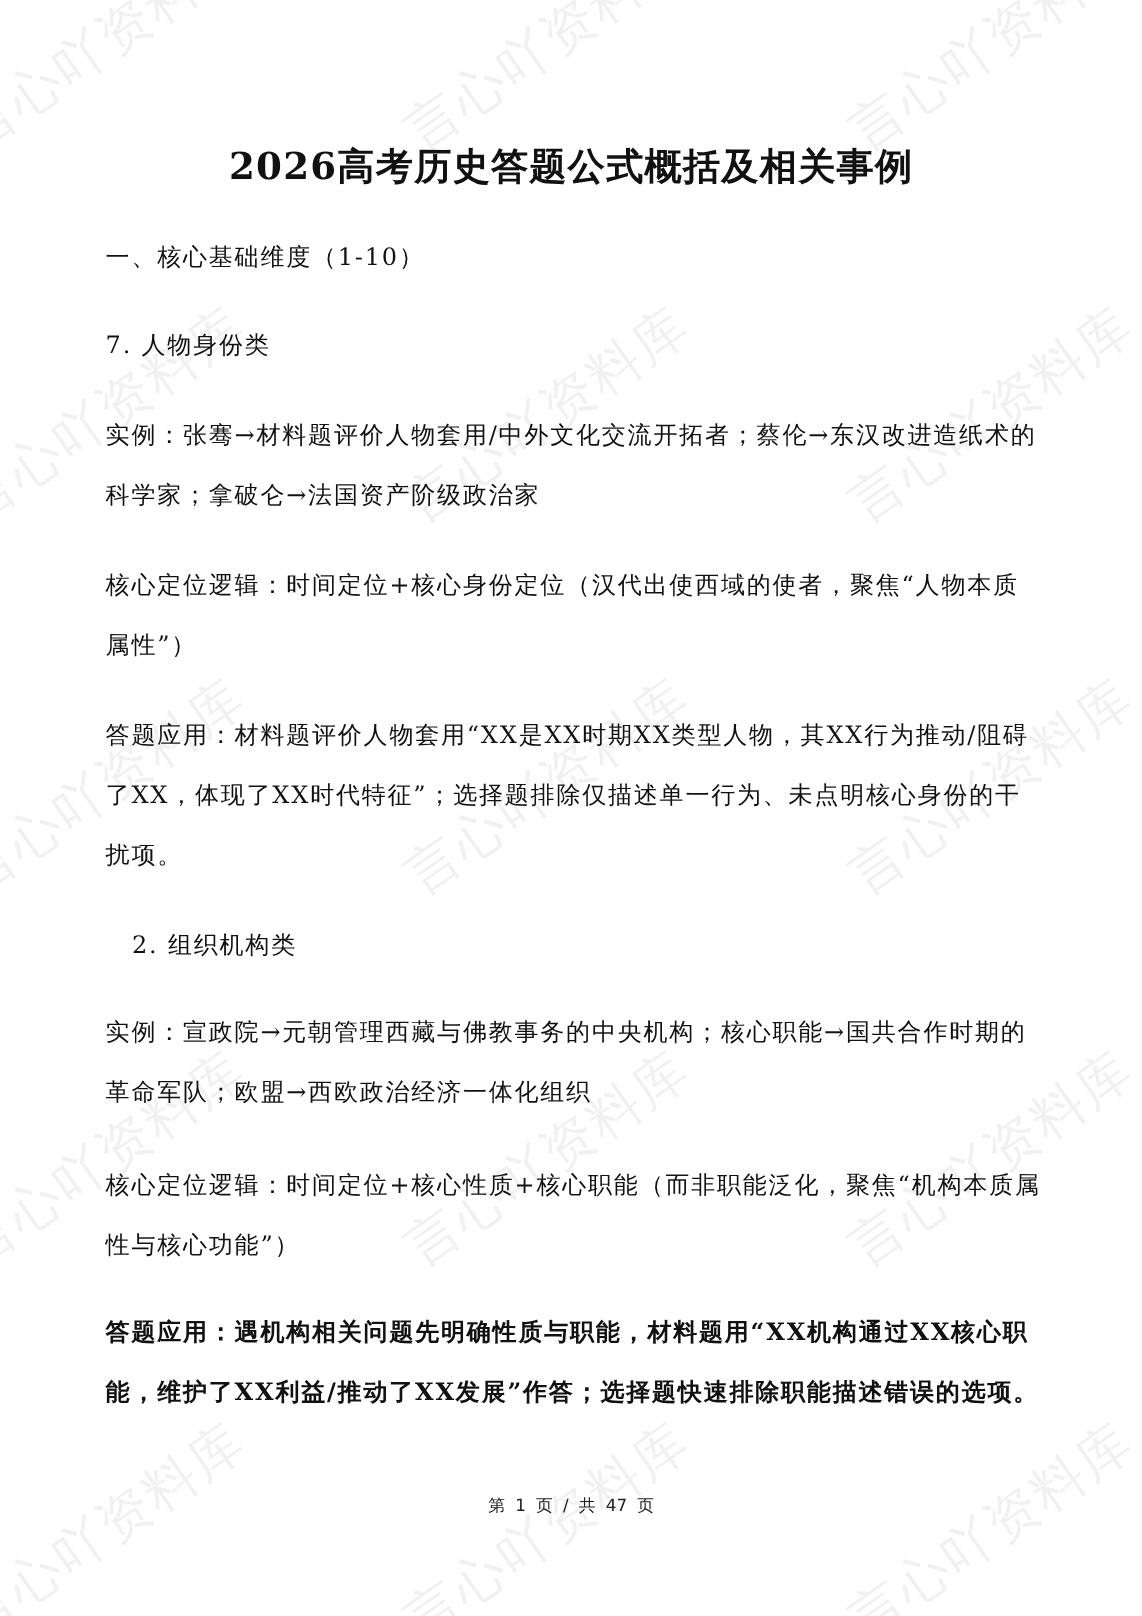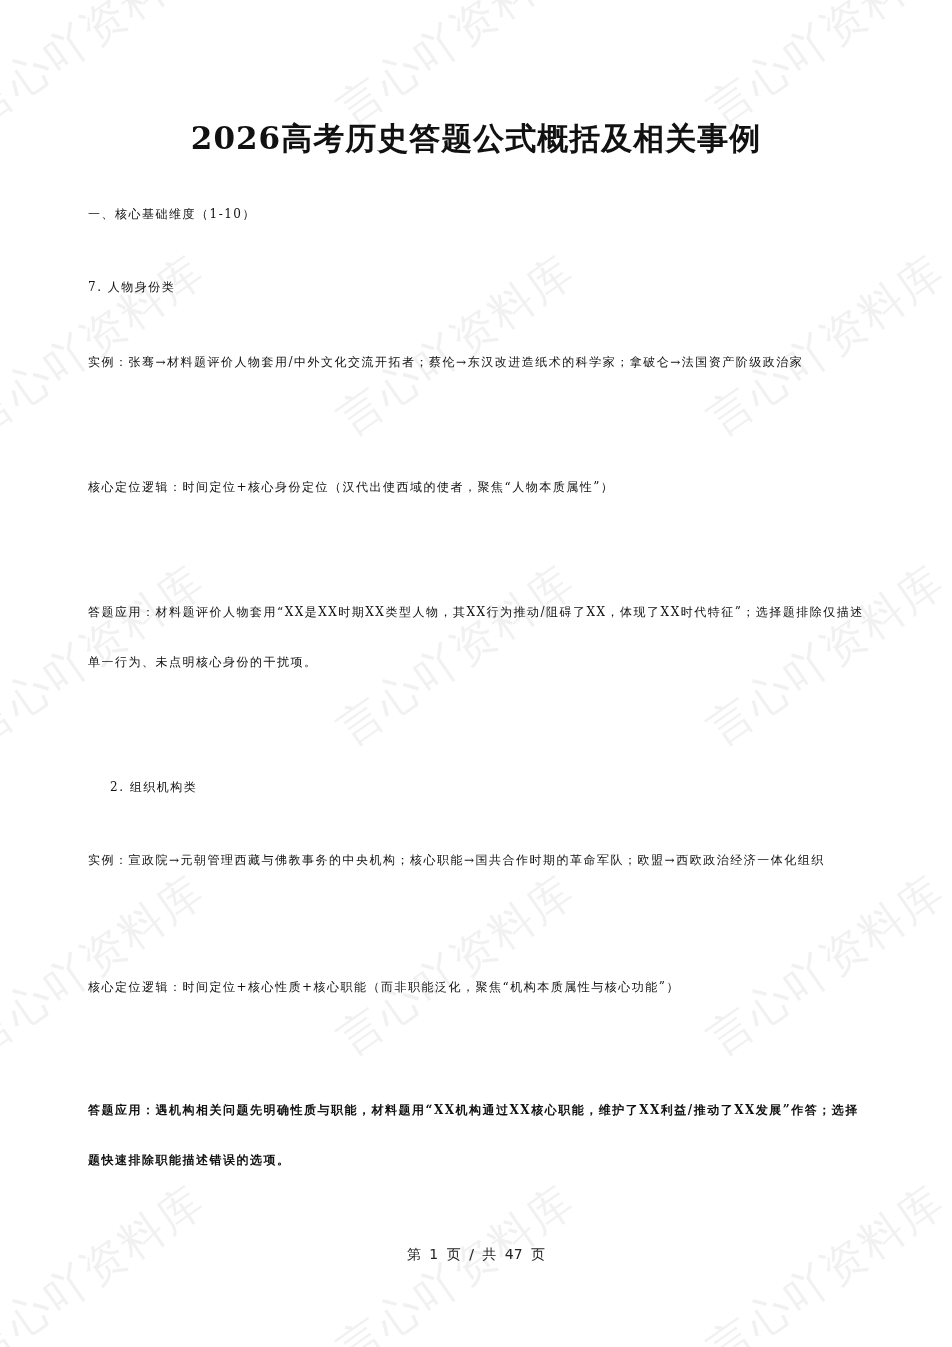--- a/index.html
+++ b/index.html
@@ -44,21 +44,21 @@
       text-align: center;
       font-size: 31px;
       font-weight: bold;
       letter-spacing: 1px;
       margin: 0;
     }
     .block {
       position: absolute;
       left: 88px;
       width: 780px;
-      font-size: 12px;
+      font-size: 20px;
       line-height: 50px;
       letter-spacing: 1.5px;
       margin: 0;
     }
     .footer {
       position: absolute;
       top: 1246px;
       left: 0;
       width: 952px;
       text-align: center;

